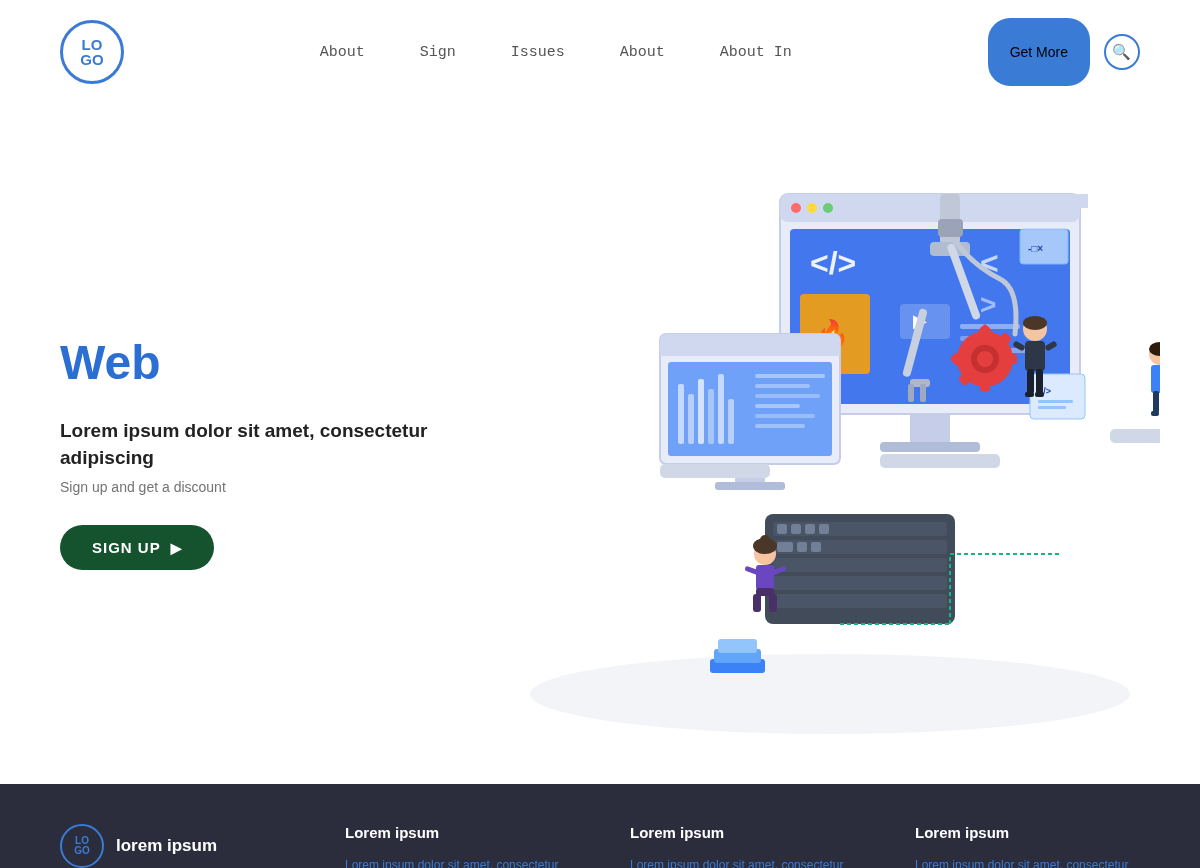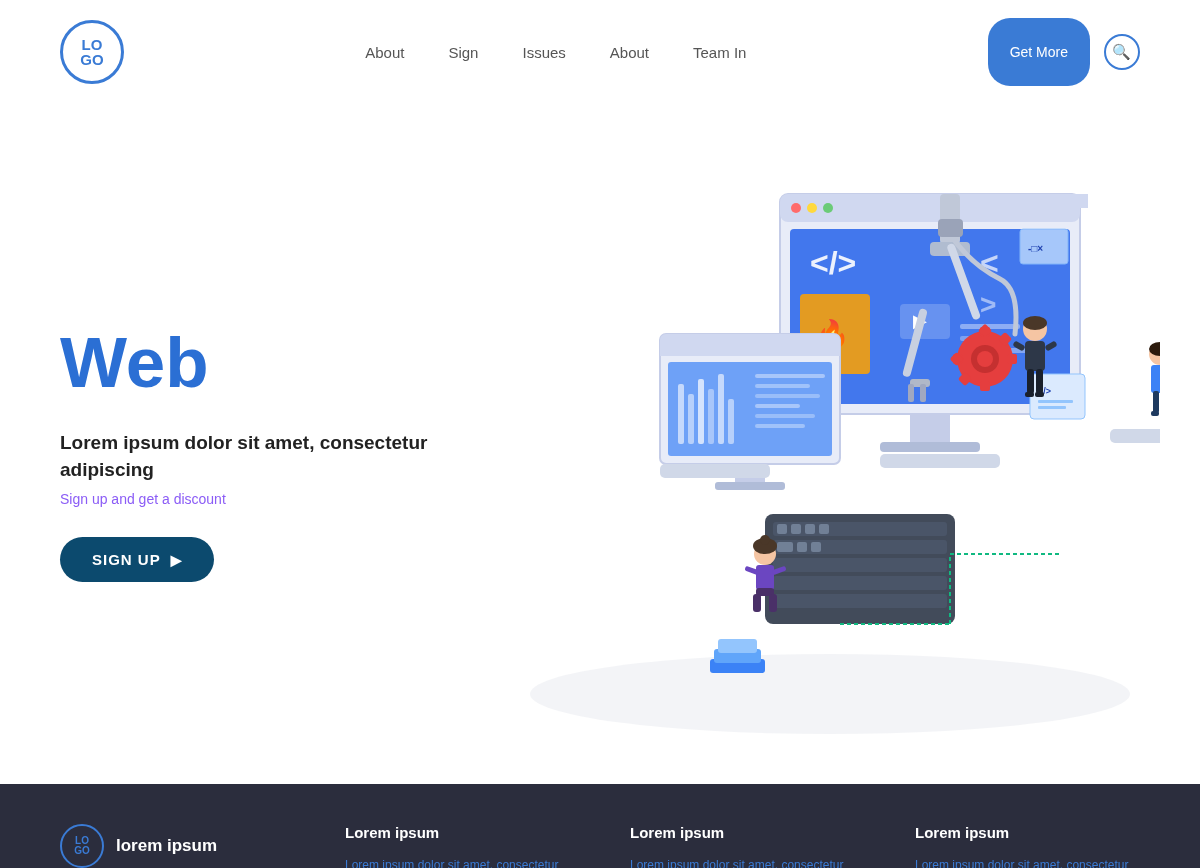--- a/index.html
+++ b/index.html
@@ -32,36 +32,37 @@
       font-size: 15px;
       color: #3a7bd5;
       background: #fff;
       letter-spacing: 0;
       line-height: 1;
       flex-direction: column;
     }
     nav {
       display: flex;
       align-items: center;
-      gap: 44px;
+      gap: 55px;
+      font-family: Liberation Mono, monospace;
     }
     nav a {
       text-decoration: none;
       color: #555;
       font-size: 15px;
       font-weight: 400;
     }
     .header-right {
       display: flex;
       align-items: center;
       gap: 14px;
     }
     .btn-get-more {
       background: #3a7bd5;
-      color: #ffffff;
+      color: #000000;
       border: none;
       border-radius: 22px;
       padding: 26px 22px;
       font-size: 14px;
       cursor: pointer;
       font-weight: 500;
     }
     .search-icon-btn {
       width: 36px;
       height: 36px;
@@ -85,40 +86,40 @@
       background: #fff;
       min-height: 680px;
       position: relative;
       overflow: hidden;
     }
     .hero-text {
       flex: 0 0 400px;
       padding-top: 20px;
     }
     .hero-title {
-      font-size: 71px;
+      font-size: 48px;
       font-weight: 900;
       color: #2b6fd4;
       line-height: 1.05;
       margin-bottom: 30px;
     }
     .hero-subtitle {
       font-size: 19px;
       font-weight: 700;
       color: #222;
       margin-bottom: 8px;
       line-height: 1.4;
     }
     .hero-desc {
       font-size: 14px;
-      color: #8b5cf6;
+      color: #737373;
       margin-bottom: 30px;
     }
     .btn-signup {
-      background: #0c4a6e;
+      background: #14532d;
       color: #fff;
       border: none;
       border-radius: 28px;
       padding: 14px 32px;
       font-size: 15px;
       font-weight: 700;
       cursor: pointer;
       letter-spacing: 1px;
       text-transform: uppercase;
       display: inline-flex;
@@ -207,21 +208,21 @@
       <span>LO</span>
       <span>GO</span>
     </div>
   </div>
 
   <nav>
     <a href="#">About</a>
     <a href="#">Sign</a>
     <a href="#">Issues</a>
     <a href="#">About</a>
-    <a href="#">Team In</a>
+    <a href="#">About In</a>
   </nav>
 
   <div class="header-right">
     <button class="btn-get-more">Get More</button>
     <div class="search-icon-btn">
       <span>🔍</span>
     </div>
   </div>
 </header>
 

